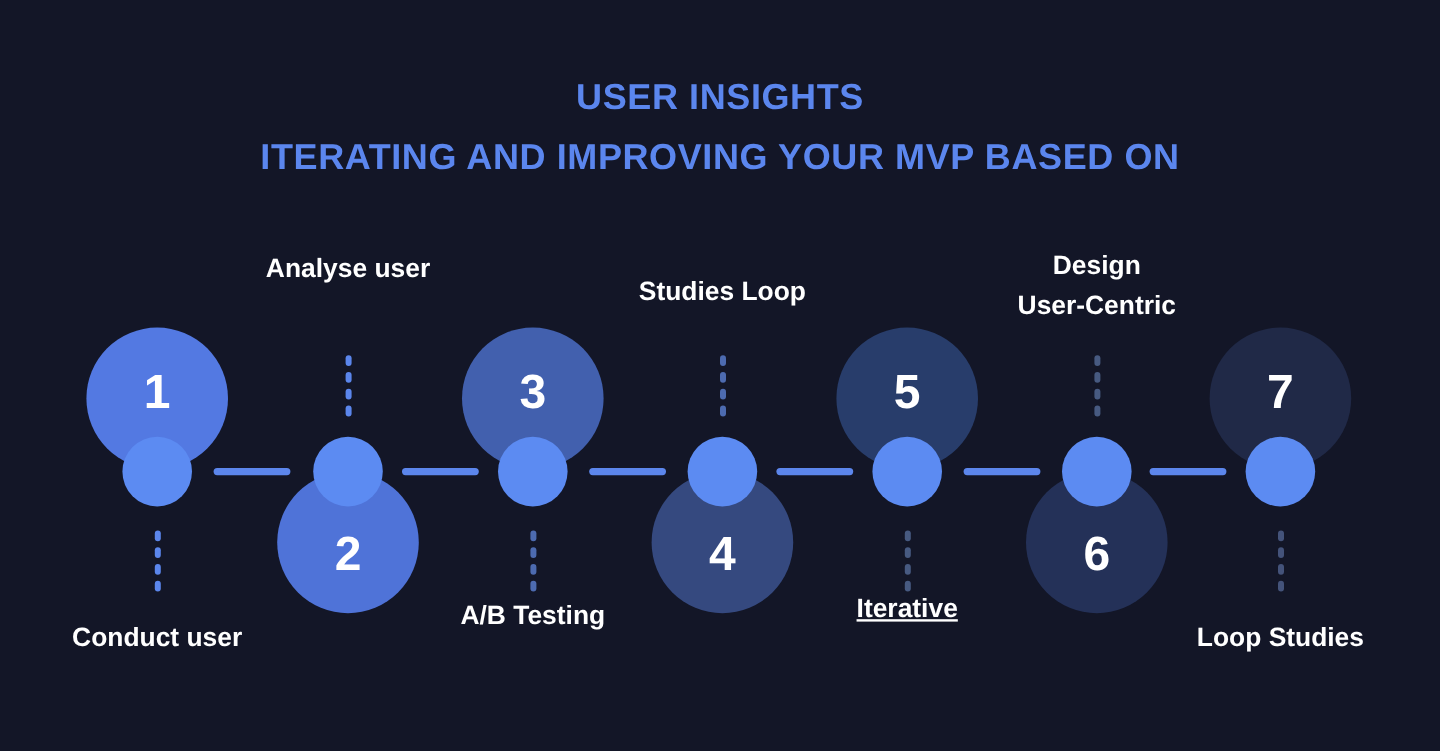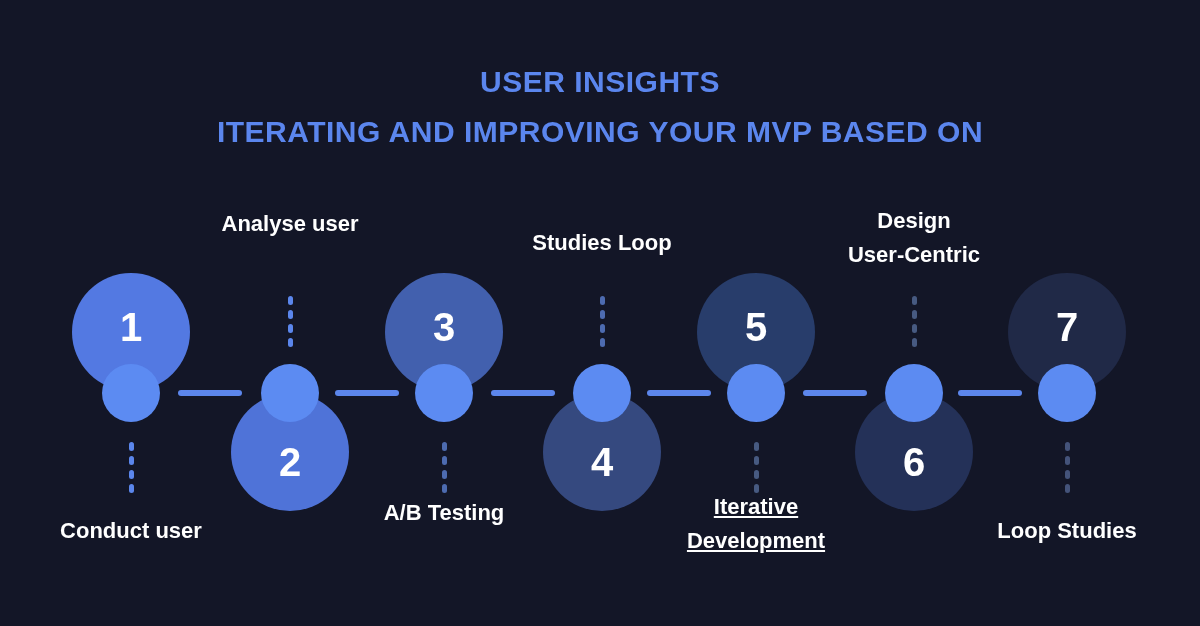--- a/index.html
+++ b/index.html
@@ -212,21 +212,20 @@
     </div>
     <div class="node" style="background: rgb(92, 139, 242);"></div>
     <div class="dashes" style="color: rgb(71, 90, 129);">
       <div class="dash"></div>
         <div class="dash"></div>
         <div class="dash"></div>
         <div class="dash"></div>
     </div>
     <div class="step-label" style="color: rgb(255, 255, 255);">
       <span>Iterative</span>
-      <span>Development</span>
     </div>
   </div>
 
   <div class="step s6 pos-bottom">
     <div class="big-circle" style="background: rgb(36, 49, 88);">
       <span class="num">6</span>
     </div>
     <div class="node" style="background: rgb(92, 139, 242);"></div>
     <div class="dashes" style="color: rgb(71, 90, 129);">
       <div class="dash"></div>

